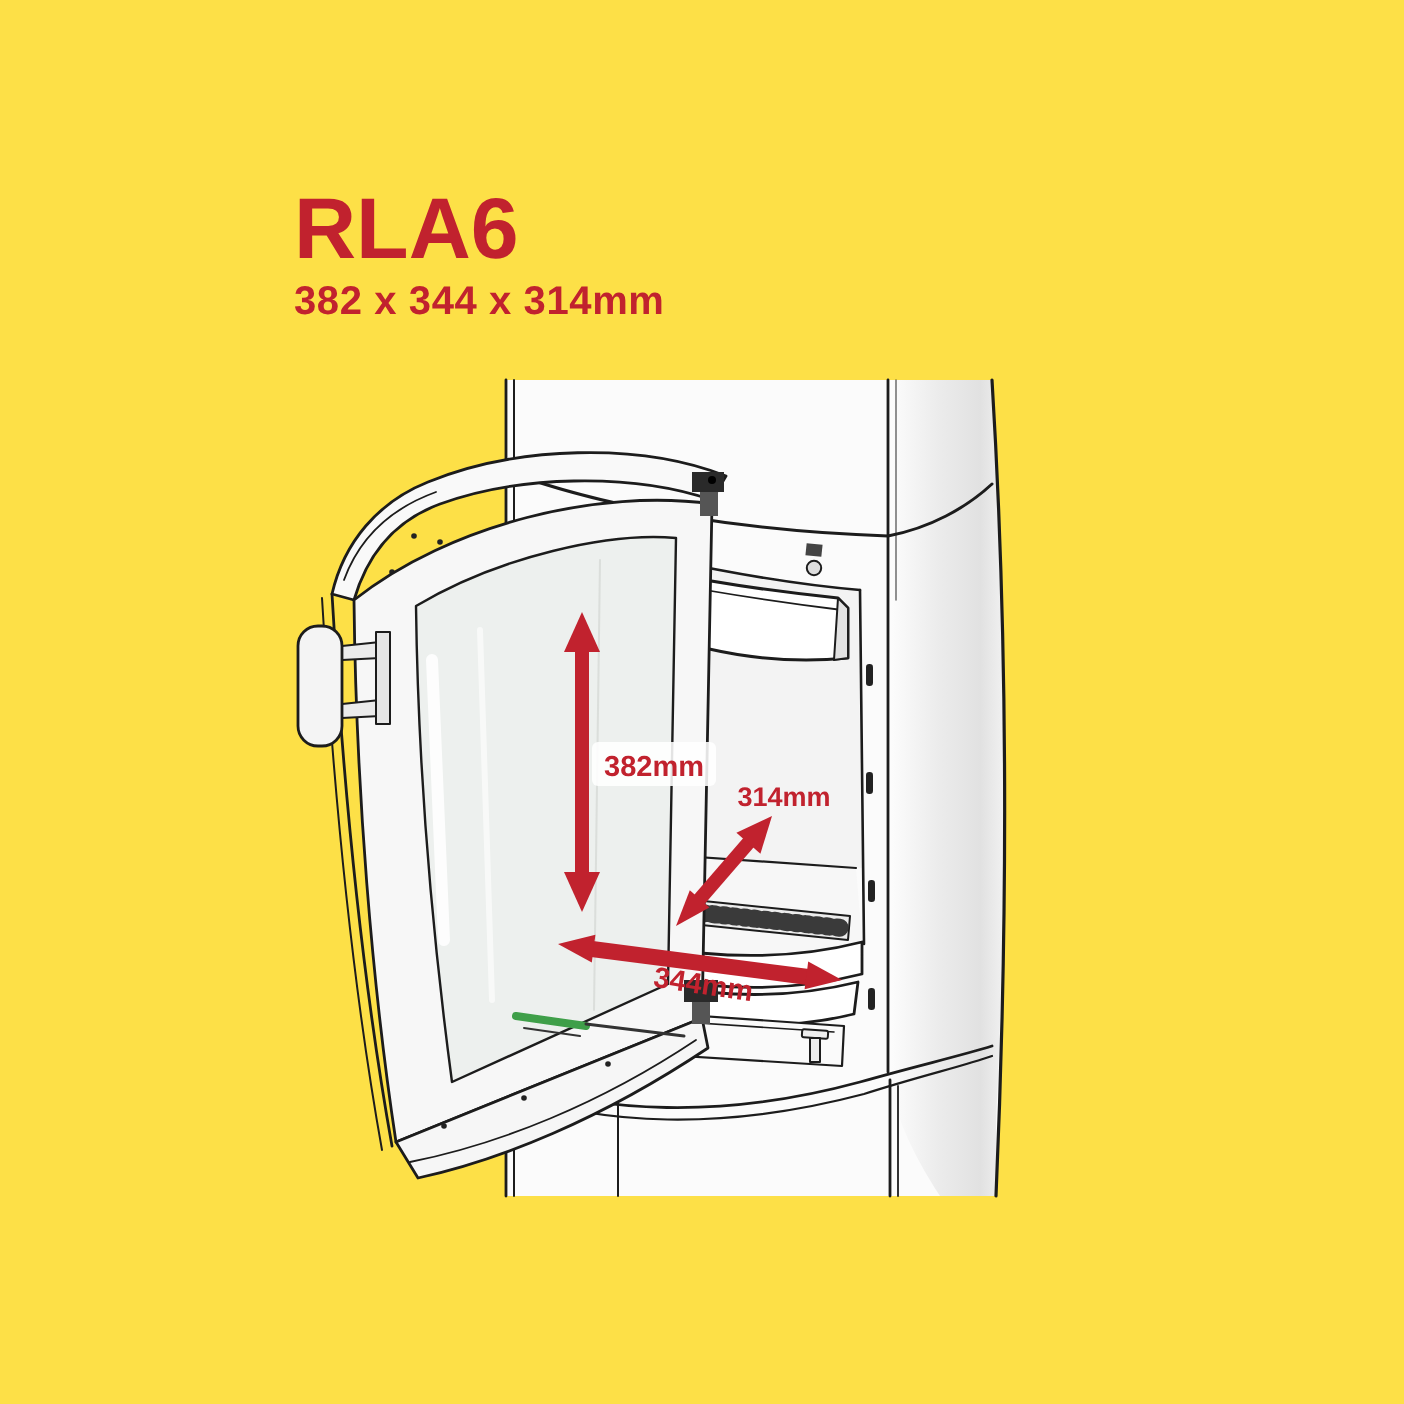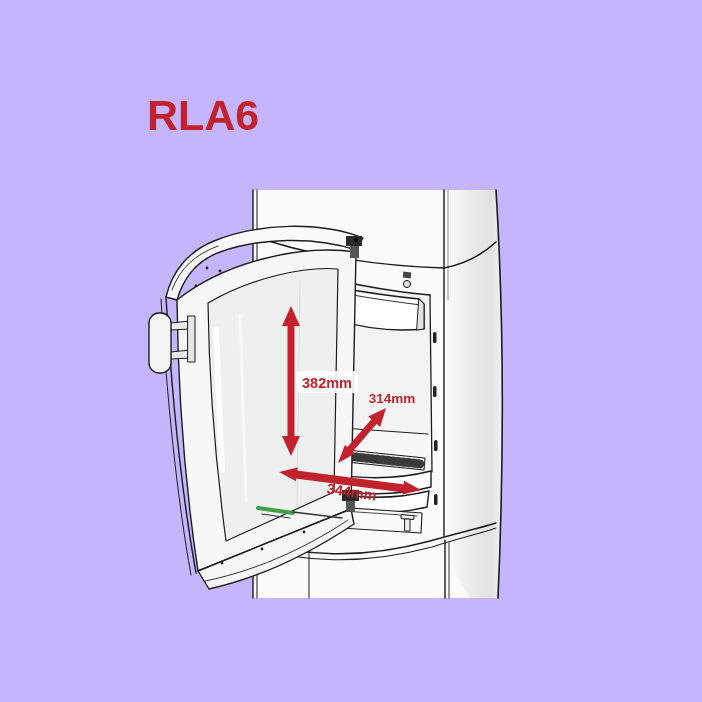--- a/index.html
+++ b/index.html
@@ -1,19 +1,19 @@
 <!DOCTYPE html>
 <html style="--accent: #c1222e;"><head>
 <meta charset="utf-8">
 <style>
   html,body{margin:0;padding:0;background:#ffffff;}
   .page{
     position:relative;
     width:702px;height:702px;
-    background:#c4b5fd;
+    background:#fde047;
     overflow:hidden;
     font-family:"Liberation Sans", sans-serif;
   }
   .header{position:absolute;left:147px;top:94px;width:430px;}
   .header h1{
     margin:0;padding:0;
     font-size:43px;line-height:1.0;
     font-weight:bold;letter-spacing:0px;
     color:var(--accent,#c1222e);
   }
@@ -31,20 +31,21 @@
   svg{position:absolute;left:0;top:0;}
   svg text{font-family:"Liberation Sans", sans-serif;font-weight:bold;}
 </style>
 </head>
 <body>
 
 <div class="page">
 
   <div class="header">
     <h1>RLA6</h1>
+    <p class="dims">382 x 344 x 314mm</p>
   </div>
 
   <svg width="702" height="702" viewBox="0 0 702 702">
     <defs>
       <linearGradient id="sideShade" x1="0" y1="0" x2="1" y2="0">
         <stop offset="0" stop-color="#ffffff"></stop>
         <stop offset="0.45" stop-color="#dedede"></stop>
         <stop offset="0.8" stop-color="#cccccc"></stop>
         <stop offset="1" stop-color="#e9e9e9"></stop>
       </linearGradient>

